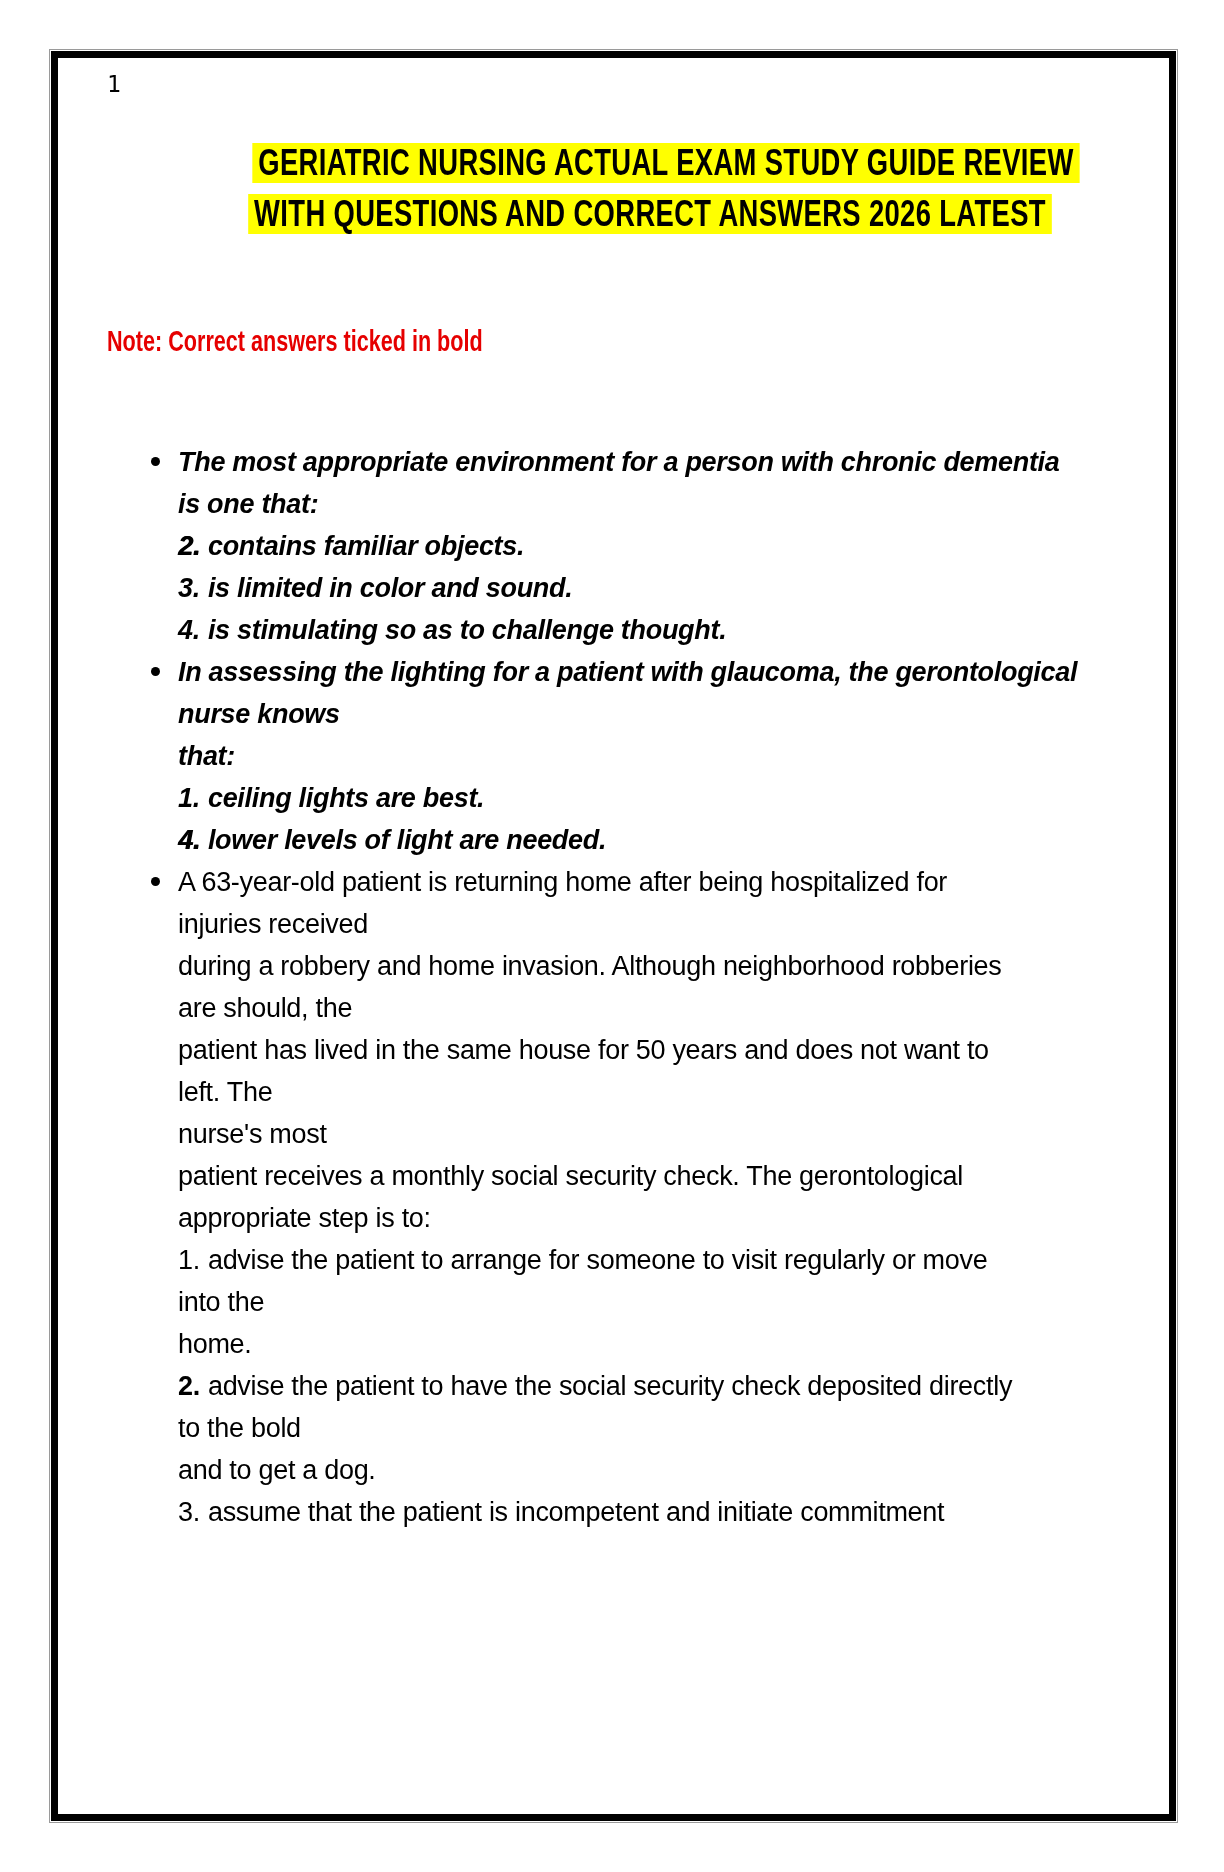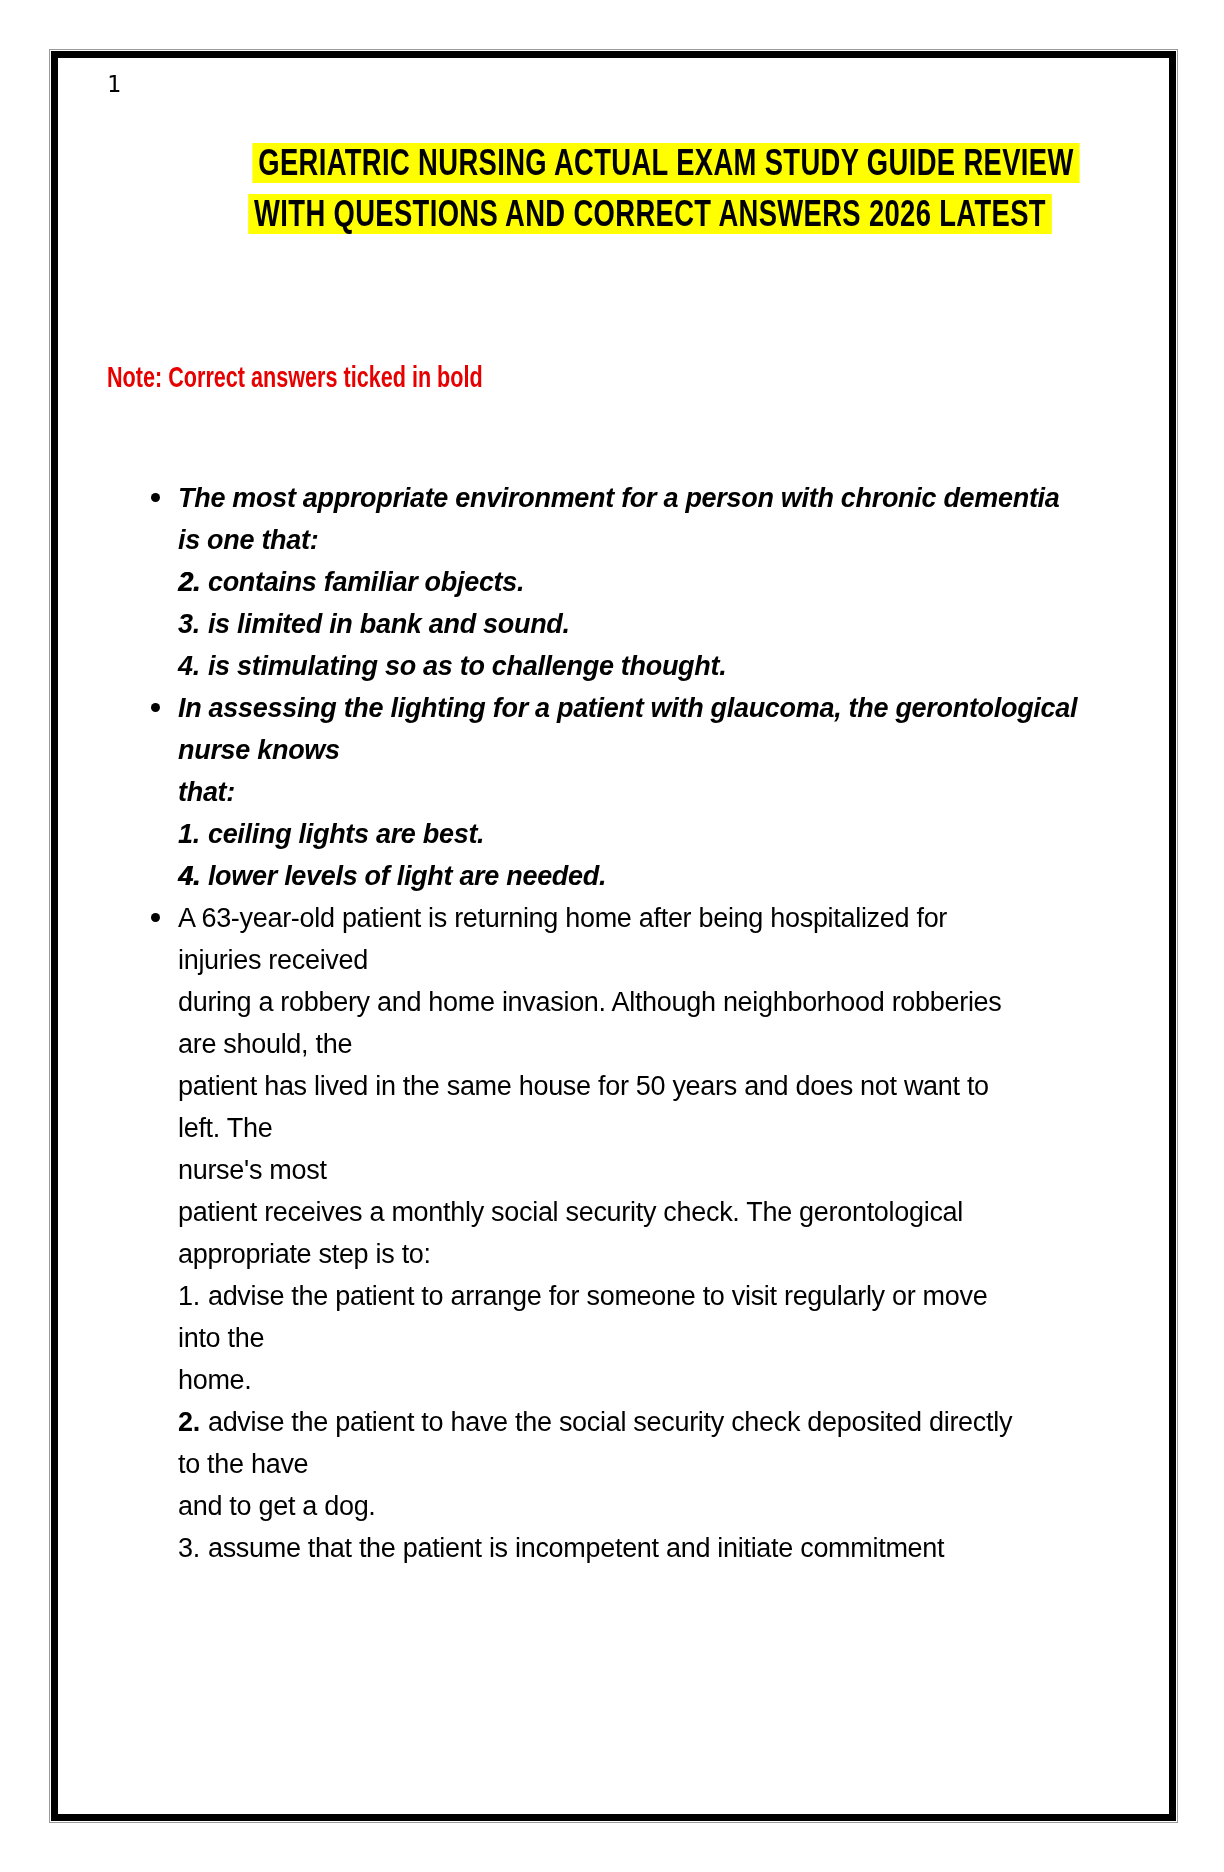--- a/index.html
+++ b/index.html
@@ -28,21 +28,21 @@
   .title-line { line-height: 49px; white-space: nowrap; }
   .title-line .hl {
     display: inline-block;
     background: #ffff00;
     font-size: 37px; font-weight: 700; letter-spacing: 0.5px;
     line-height: 40px; padding: 0 8px;
     transform: scaleX(0.74); transform-origin: center;
     white-space: nowrap;
   }
 
-  .note { margin-top: 114px; }
+  .note { margin-top: 78px; }
   .note .note-inner {
     display: inline-block;
     color: #e60000; font-size: 30px; font-weight: 700;
     line-height: 36px; white-space: nowrap;
     transform: scaleX(0.72); transform-origin: left center;
   }
 
   .questions { margin-top: 82px; font-size: 27px; letter-spacing: -0.3px; }
   .q { position: relative; padding-left: 71px; }
   .q .bullet {
@@ -76,21 +76,21 @@
       <span class="note-inner">Note: Correct answers ticked in bold</span>
     </div>
 
     <div class="questions">
 
       <div class="q bold">
         <span class="bullet"></span>
         <div class="line">The most appropriate environment for a person with chronic dementia</div>
         <div class="line">is one that:</div>
         <div class="line"><span class="onum correct">2.</span><span>contains familiar objects.</span></div>
-        <div class="line"><span class="onum">3.</span><span>is limited in bank and sound.</span></div>
+        <div class="line"><span class="onum">3.</span><span>is limited in color and sound.</span></div>
         <div class="line"><span class="onum">4.</span><span>is stimulating so as to challenge thought.</span></div>
       </div>
 
       <div class="q bold">
         <span class="bullet"></span>
         <div class="line">In assessing the lighting for a patient with glaucoma, the gerontological</div>
         <div class="line">nurse knows</div>
         <div class="line">that:</div>
         <div class="line"><span class="onum">1.</span><span>ceiling lights are best.</span></div>
         <div class="line"><span class="onum correct">4.</span><span>lower levels of light are needed.</span></div>
@@ -104,20 +104,20 @@
         <div class="line">are should, the</div>
         <div class="line">patient has lived in the same house for 50 years and does not want to</div>
         <div class="line">left. The</div>
         <div class="line">nurse's most</div>
         <div class="line">patient receives a monthly social security check. The gerontological</div>
         <div class="line">appropriate step is to:</div>
         <div class="line"><span class="onum">1.</span><span>advise the patient to arrange for someone to visit regularly or move</span></div>
         <div class="line">into the</div>
         <div class="line">home.</div>
         <div class="line"><span class="onum correct">2.</span><span>advise the patient to have the social security check deposited directly</span></div>
-        <div class="line">to the have</div>
+        <div class="line">to the bold</div>
         <div class="line">and to get a dog.</div>
         <div class="line"><span class="onum">3.</span><span>assume that the patient is incompetent and initiate commitment</span></div>
       </div>
 
     </div>
   </div>
 </div>
 
 </body></html>

